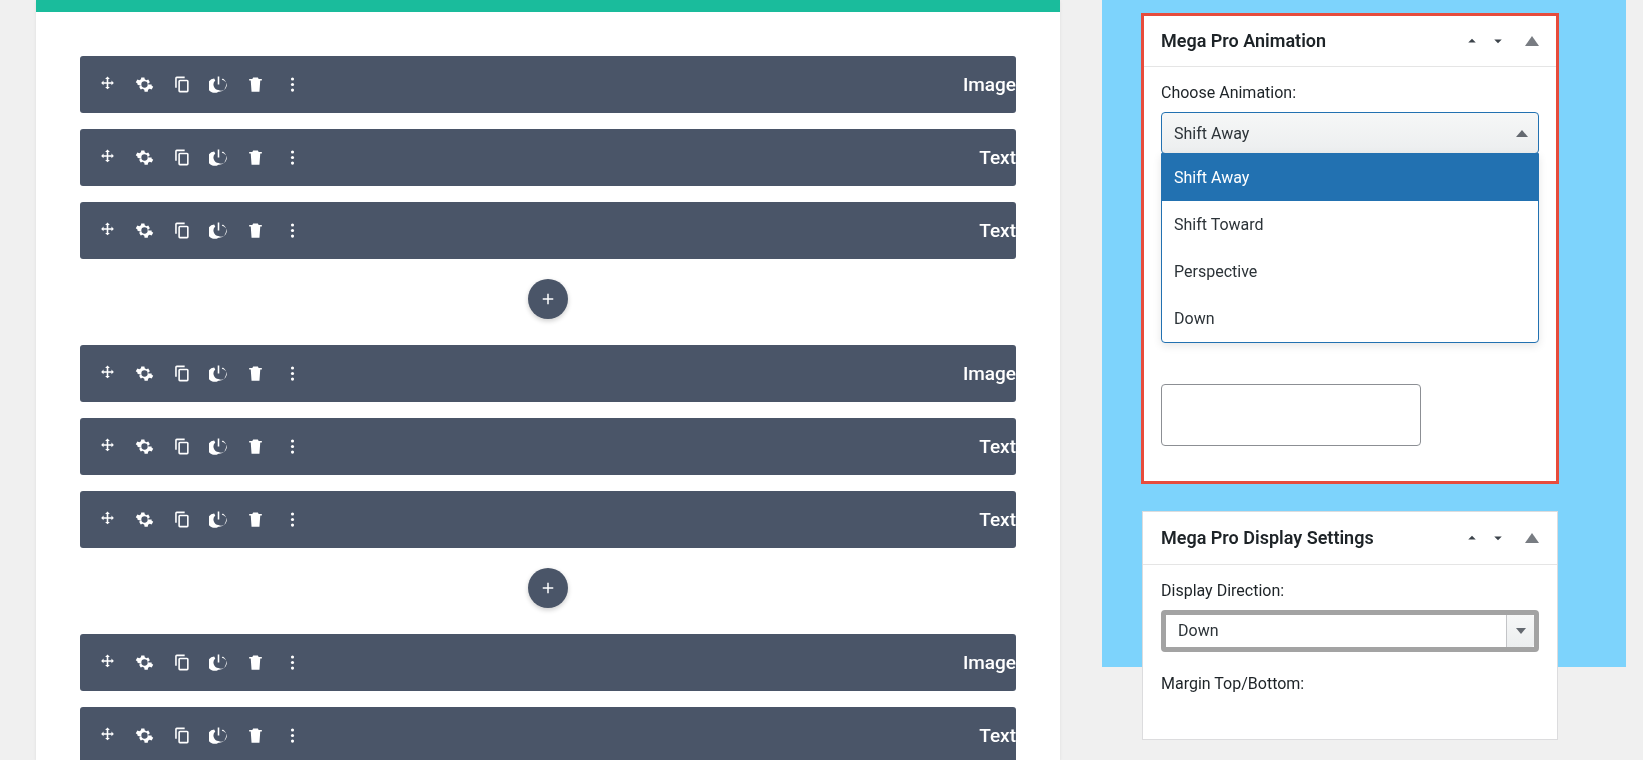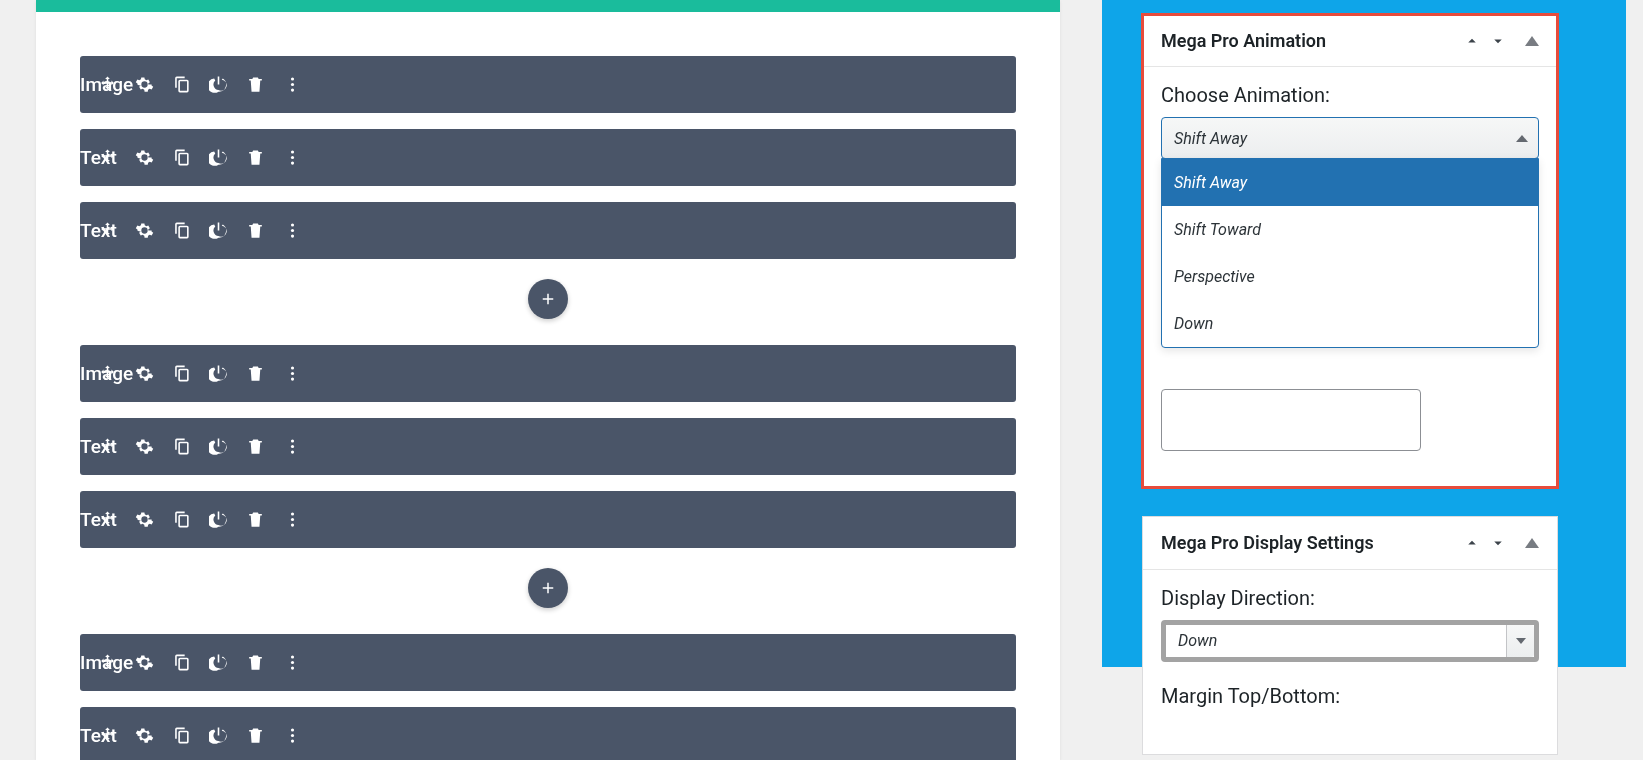--- a/index.html
+++ b/index.html
@@ -46,21 +46,21 @@
 }
 .block-icons {
   display: flex;
   gap: 18px;
   align-items: center;
 }
 .block-icons svg { width: 19px; height: 19px; fill: #fff; }
 .block-label {
   position: absolute;
   left: 0; right: 0;
-  text-align: left;
+  text-align: right;
   font-size: 19px;
   font-weight: 500;
   pointer-events: none;
 }
 .add-btn {
   width: 40px;
   height: 40px;
   border-radius: 50%;
   background: #4a5568;
   display: flex;
@@ -71,21 +71,21 @@
   cursor: pointer;
 }
 .add-btn svg { width: 18px; height: 18px; fill: #fff; }
 
 .sidebar {
   position: absolute;
   left: 1102px;
   top: 0;
   width: 524px;
   height: 667px;
-  background: #0ea5e9;
+  background: #7dd3fc;
   padding-right: 10px;
 }
 .panel {
   background: #fff;
   border: 1px solid #dcdcde;
   margin-left: 40px;
   margin-right: 58px;
   margin-bottom: 28px;
 }
 .panel.highlighted {
@@ -117,38 +117,37 @@
   border-right: 7px solid transparent;
   border-bottom: 10px solid #787c82;
   margin-left: 10px;
   cursor: pointer;
 }
 .panel-body {
   padding: 16px 18px 36px 18px;
 }
 .panel-body.tall { min-height: 370px; }
 .field-label {
-  font-size: 20px;
+  font-size: 16px;
   color: #1d2327;
   margin-bottom: 10px;
 }
 .select-box {
   position: relative;
   width: 100%;
   height: 42px;
   border: 1px solid #2271b1;
   border-radius: 4px;
   background: linear-gradient(#f6f7f7, #eceeef);
   display: flex;
   align-items: center;
   padding: 16px 12px;
   font-size: 16px;
   color: #2c3338;
   cursor: pointer;
-  font-style: italic;
 }
 .select-box .caret {
   position: absolute;
   right: 10px;
   border-left: 6px solid transparent;
   border-right: 6px solid transparent;
   border-top: 7px solid #646970;
 }
 .select-box.plain {
   border: 5px solid #a3a3a3;

